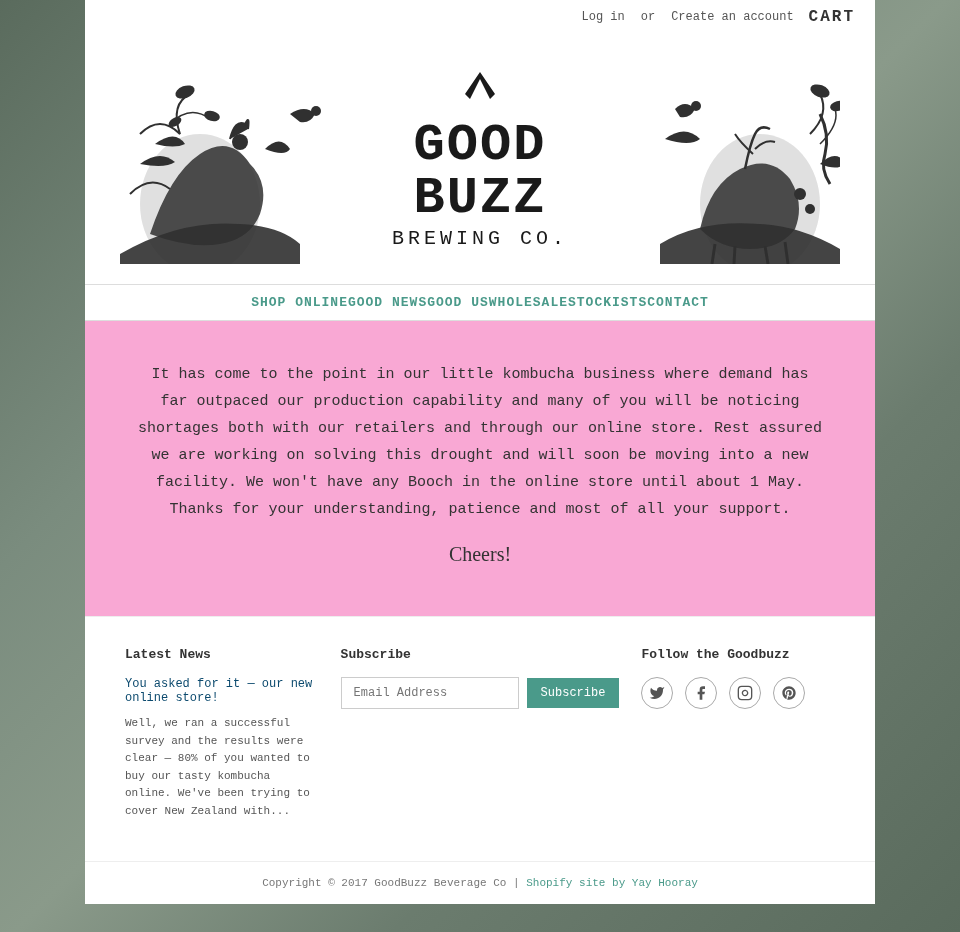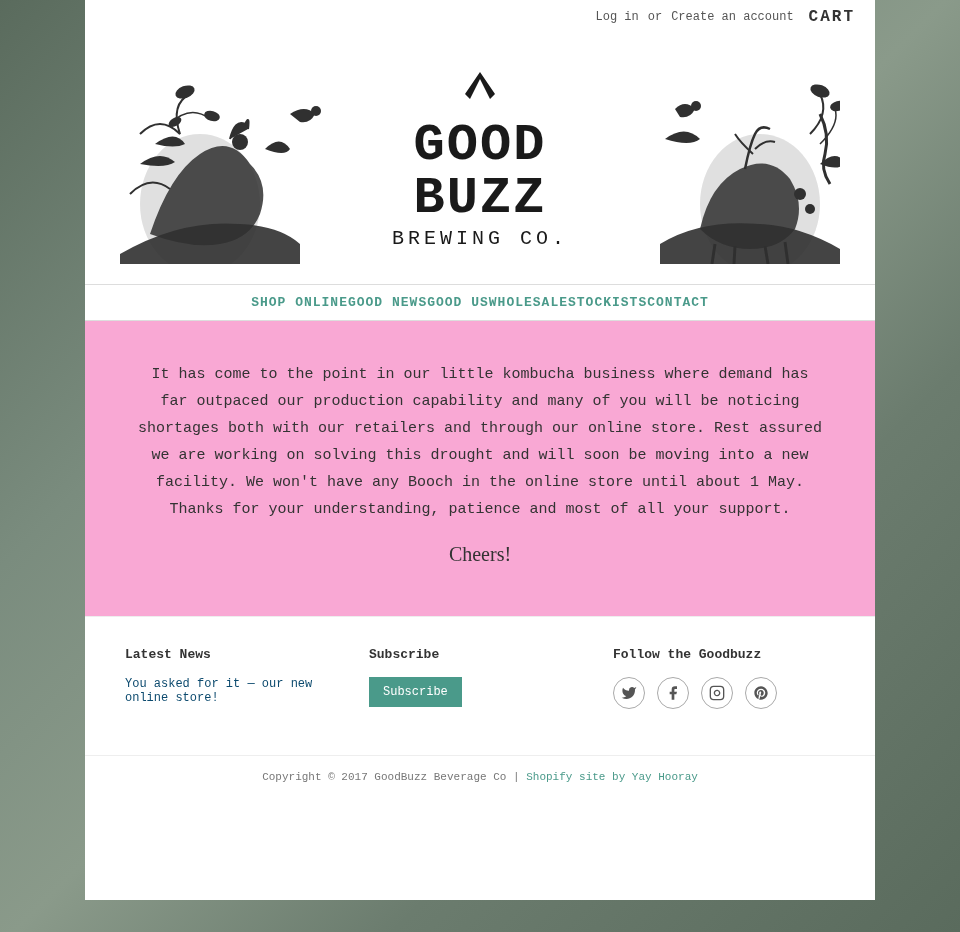--- a/index.html
+++ b/index.html
@@ -31,21 +31,21 @@
     
     .top-bar {
       display: flex;
       justify-content: flex-end;
       align-items: center;
       padding: 8px 20px;
       background: #fff;
     }
     .top-bar-links {
       display: flex;
-      gap: 9px;
+      gap: 16px;
       font-family: 'Courier New', Courier, monospace;
       font-size: 12px;
       color: #555;
     }
     .top-bar-links a {
       color: #555;
       text-decoration: none;
       cursor: pointer;
     }
     .cart-link {
@@ -320,25 +320,27 @@
     <div class="main-content">
       <p class="main-text">It has come to the point in our little kombucha business where demand has far outpaced our production capability and many of you will be noticing shortages both with our retailers and through our online store. Rest assured we are working on solving this drought and will soon be moving into a new facility. We won't have any Booch in the online store until about 1 May. Thanks for your understanding, patience and most of all your support.</p>
       <p class="cheers-text">Cheers!</p>
     </div>
 
     <div class="footer-section">
 
       <div class="footer-col">
         <div class="footer-col-title">Latest News</div>
         <a href="#" class="footer-news-link">You asked for it — our new online store!</a>
+        <p class="footer-news-text">Well, we ran a successful survey and the results were clear — 80% of you wanted to buy our tasty kombucha online. We've been trying to cover New Zealand with...</p>
       </div>
 
       <div class="footer-col">
         <div class="footer-col-title">Subscribe</div>
         <div class="subscribe-form">
+          <input type="email" class="subscribe-input" placeholder="Email Address" style="">
           <button class="subscribe-btn">Subscribe</button>
         </div>
       </div>
 
       <div class="footer-col">
         <div class="footer-col-title">Follow the Goodbuzz</div>
         <div class="social-icons">
 
           <a href="#" class="social-icon" title="Twitter">
             <svg width="16" height="16" viewBox="0 0 24 24" fill="#555">

